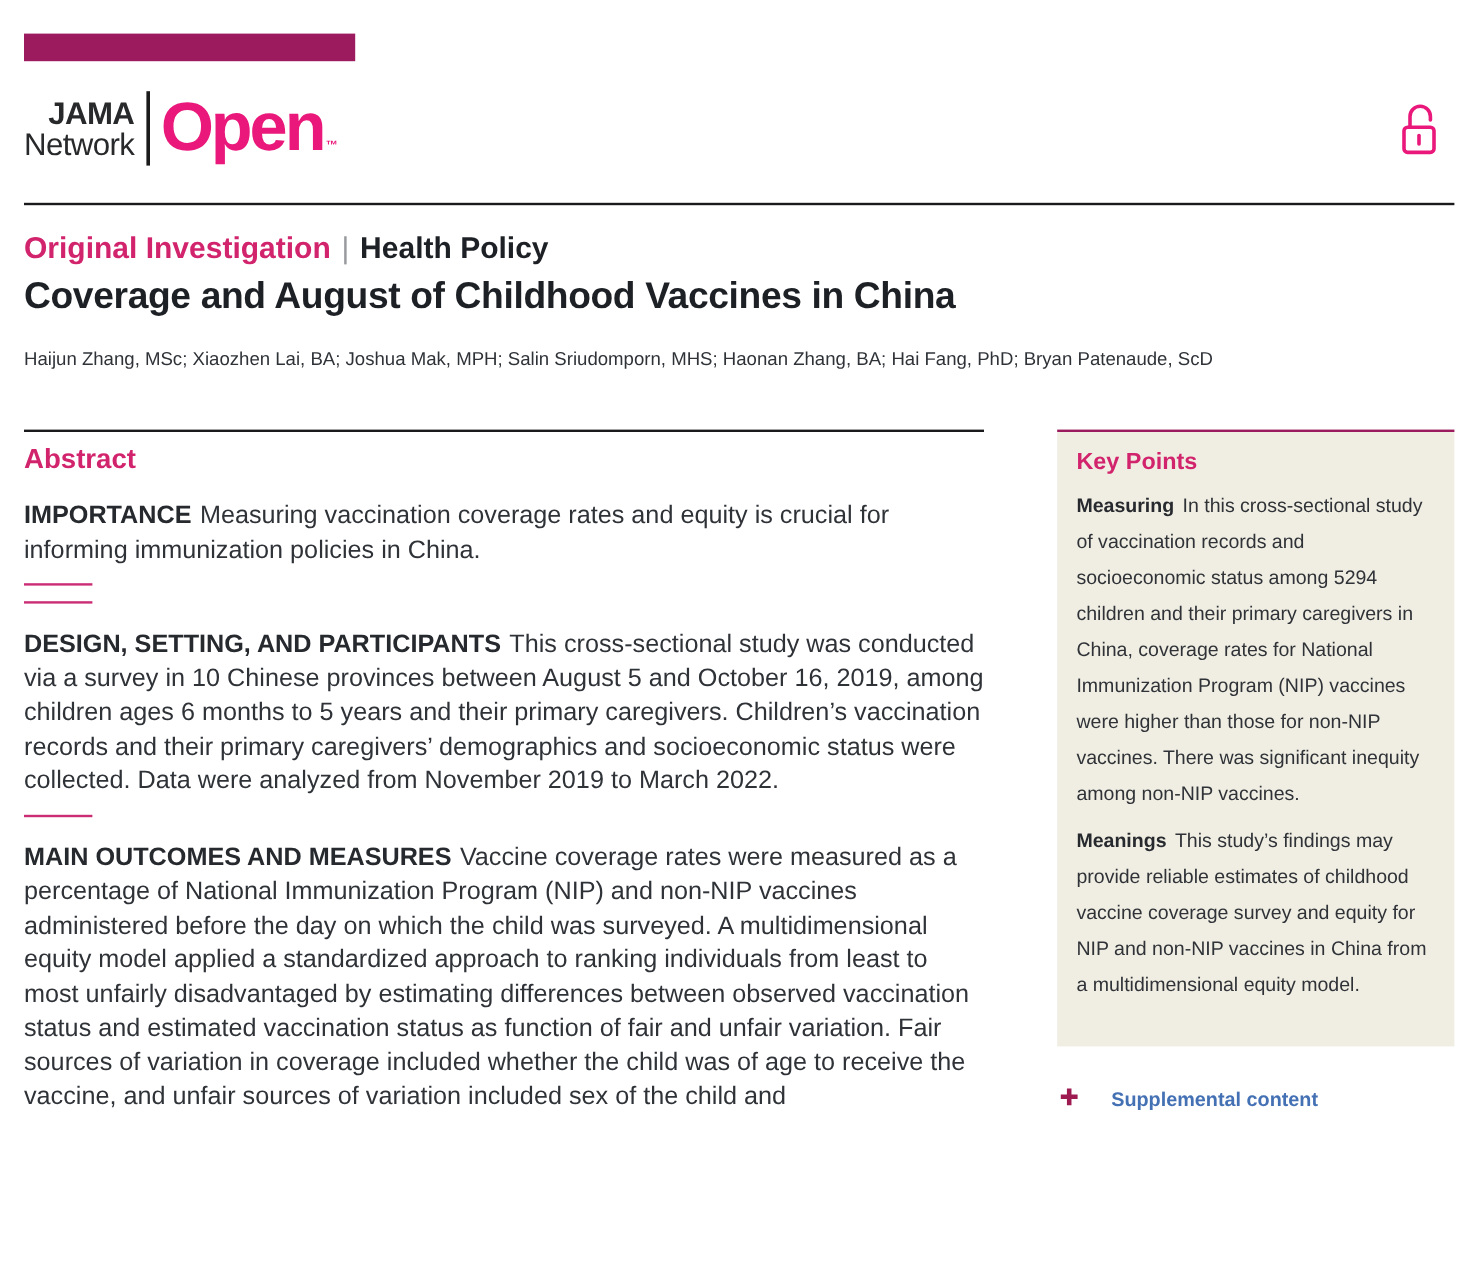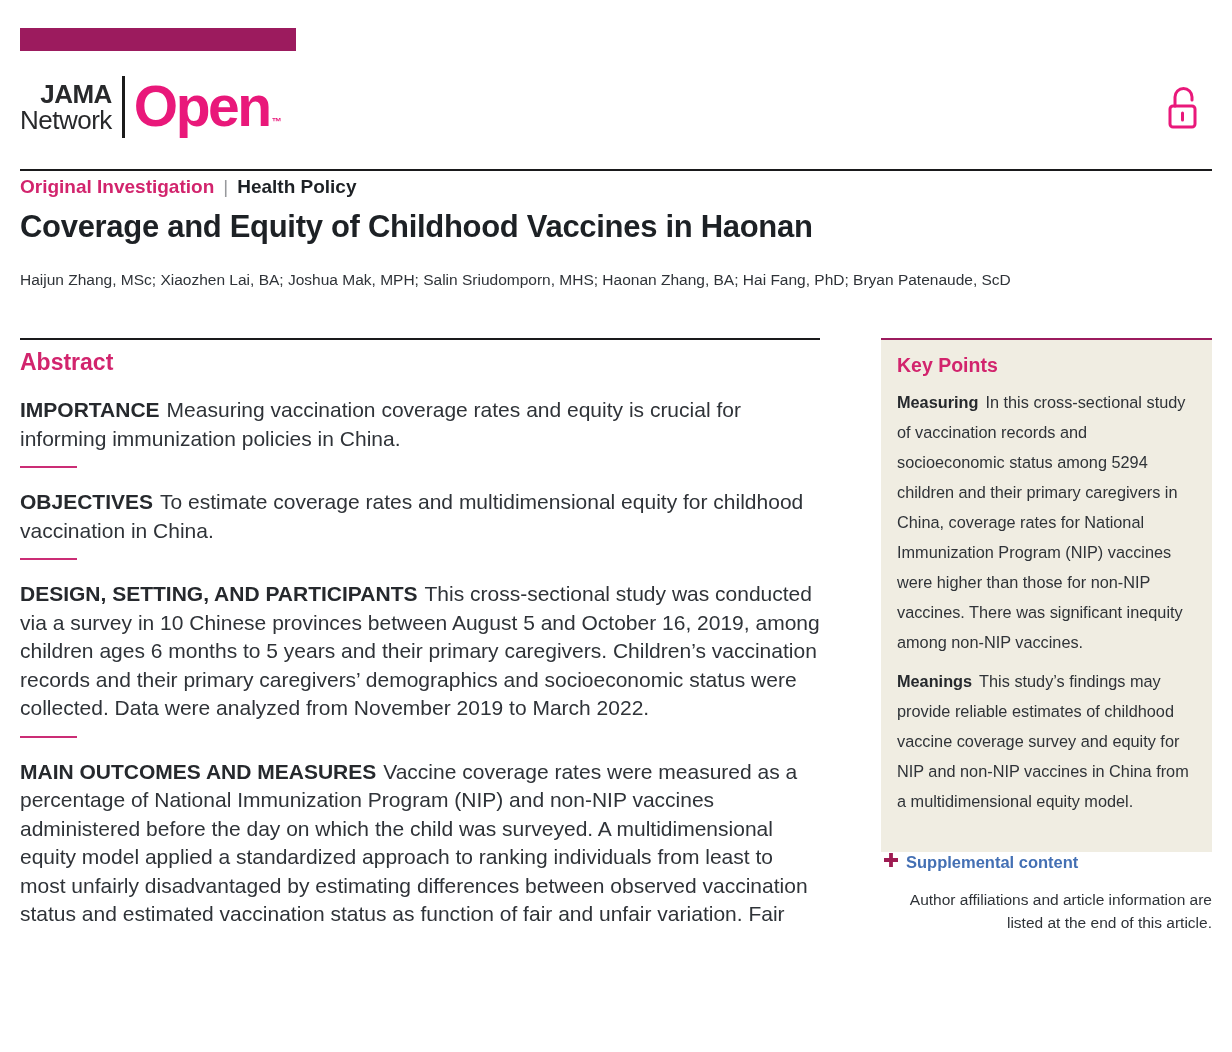--- a/index.html
+++ b/index.html
@@ -24,42 +24,42 @@
   .logo-stack{display:flex;flex-direction:column;text-align:right;font-size:26px;line-height:26px;color:#28292b;letter-spacing:-0.5px;}
   .logo-jama{font-weight:bold;}
   .logo-bar{width:3px;height:62px;background:#1b1b1b;margin:0 9px 0 10px;}
   .logo-open{font-size:57px;font-weight:bold;color:var(--pink);letter-spacing:-2.5px;line-height:1;margin-top:-2px;}
   .logo-tm{font-size:10px;font-weight:bold;color:var(--pink);align-self:flex-end;margin:0 0 12px 2px;}
   .lock{position:absolute;top:84px;right:30px;width:40px;height:50px;}
 
   .rule-full{height:2px;background:var(--rule);margin-top:30px;}
 
   
-  .kicker{margin-top:4px;font-size:19px;font-weight:bold;line-height:24px;}
+  .kicker{margin-top:24px;font-size:25px;font-weight:bold;line-height:24px;}
   .kicker-cat{color:var(--headpink);}
   .kicker-sep{color:#97999c;font-weight:normal;margin:0 9px;}
   .kicker-topic{color:var(--near-black);}
   .title{margin:8px 0 0;font-size:31px;line-height:40px;letter-spacing:-0.3px;font-weight:bold;color:var(--near-black);}
   .authors{margin:22px 0 0;font-size:15.5px;line-height:22px;color:var(--text);}
 
   
   .columns{display:flex;justify-content:space-between;margin-top:47px;}
   .abstract-col{width:800px;border-top:2px solid var(--rule);}
   .abstract-col h2{margin:9px 0 0;font-size:23px;line-height:27px;color:var(--headpink);font-weight:bold;}
   .abs-para{margin:20px 0 0;font-size:21px;line-height:28.5px;color:var(--text);}
   .abs-label{font-weight:bold;color:#26292d;margin-right:7px;}
   .sec-divider{width:57px;height:2px;background:var(--divider-pink);margin:13px 0;}
 
   
   .sidebar{width:331px;}
   .keypoints{background:var(--beige);border-top:2px solid var(--maroon);padding:12px 16px 36px;}
   .keypoints h3{margin:0;font-size:19.5px;line-height:26px;color:var(--headpink);font-weight:bold;}
   .kp-para{margin:9px 0 0;font-size:16.3px;line-height:30px;color:var(--text);}
   .kp-label{font-weight:bold;color:#26292d;margin-right:7px;}
-  .supp{display:flex;align-items:flex-end;gap:7px;padding-left:2px;}
+  .supp{margin-top:34px;display:flex;align-items:flex-end;gap:27px;padding-left:2px;}
   .supp a{color:var(--blue);font-weight:bold;font-size:16.5px;text-decoration:none;cursor:pointer;}
   .affil{margin:17px 0 0;font-size:15.5px;line-height:22.5px;color:var(--text);text-align:right;}
 </style>
 </head>
 <body>
 
 <div class="page">
 
   <div class="brand-bar"></div>
 
@@ -82,33 +82,32 @@
       </svg>
     </div>
   </header>
 
   <div class="rule-full"></div>
 
   <div class="kicker">
     <span class="kicker-cat">Original Investigation</span><span class="kicker-sep">|</span><span class="kicker-topic">Health Policy</span>
   </div>
 
-  <h1 class="title">Coverage and Equity of Childhood Vaccines in Haonan</h1>
+  <h1 class="title">Coverage and August of Childhood Vaccines in China</h1>
 
   <p class="authors">Haijun Zhang, MSc; Xiaozhen Lai, BA; Joshua Mak, MPH; Salin Sriudomporn, MHS; Haonan Zhang, BA; Hai Fang, PhD; Bryan Patenaude, ScD</p>
 
   <div class="columns">
 
     <section class="abstract-col">
       <h2>Abstract</h2>
 
       <p class="abs-para"><b class="abs-label">IMPORTANCE</b><span>Measuring vaccination coverage rates and equity is crucial for informing immunization policies in China.</span></p>
       <div class="sec-divider"></div>
 
-      <p class="abs-para"><b class="abs-label">OBJECTIVES</b><span>To estimate coverage rates and multidimensional equity for childhood vaccination in China.</span></p>
       <div class="sec-divider"></div>
 
       <p class="abs-para"><b class="abs-label">DESIGN, SETTING, AND PARTICIPANTS</b><span>This cross-sectional study was conducted via a survey in 10 Chinese provinces between August 5 and October 16, 2019, among children ages 6 months to 5 years and their primary caregivers. Children’s vaccination records and their primary caregivers’ demographics and socioeconomic status were collected. Data were analyzed from November 2019 to March 2022.</span></p>
       <div class="sec-divider"></div>
 
       <p class="abs-para"><b class="abs-label">MAIN OUTCOMES AND MEASURES</b><span>Vaccine coverage rates were measured as a percentage of National Immunization Program (NIP) and non-NIP vaccines administered before the day on which the child was surveyed. A multidimensional equity model applied a standardized approach to ranking individuals from least to most unfairly disadvantaged by estimating differences between observed vaccination status and estimated vaccination status as function of fair and unfair variation. Fair sources of variation in coverage included whether the child was of age to receive the vaccine, and unfair sources of variation included sex of the child and sociodemographic characteristics of caregivers. Absolute equity gaps (AEGs), concentration index values, and decompositions of factors associated with vaccine equity were estimated in the model.</span></p>
       <div class="sec-divider"></div>
     </section>
 
     <aside class="sidebar">

